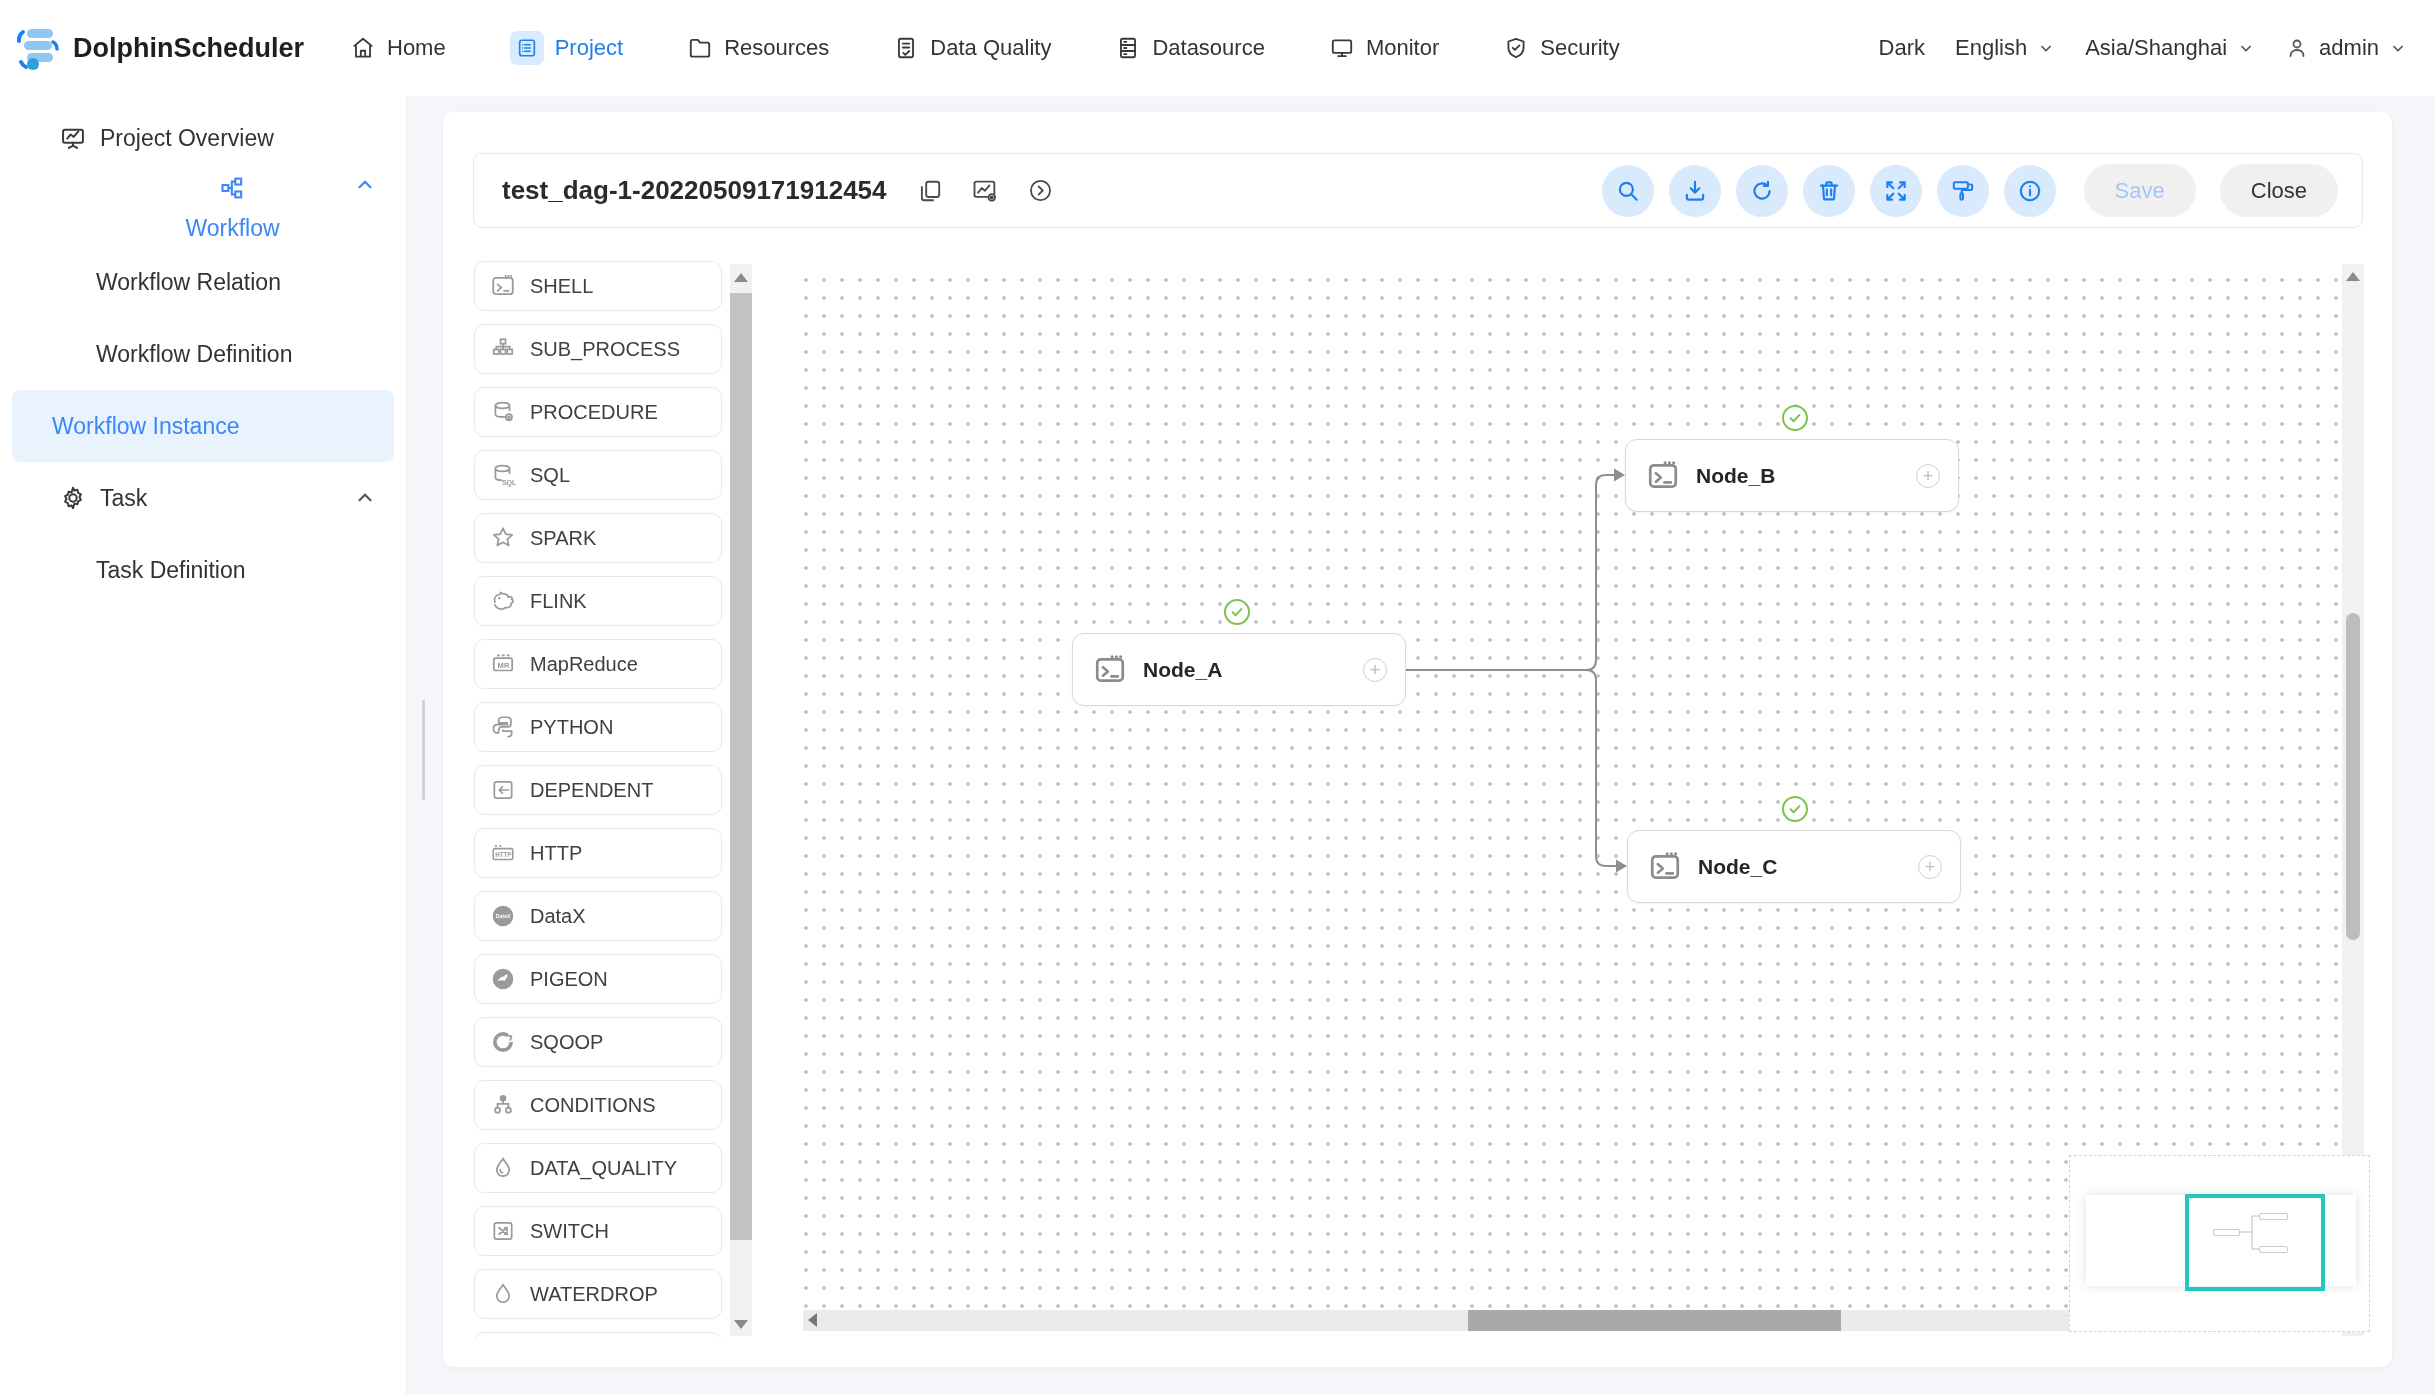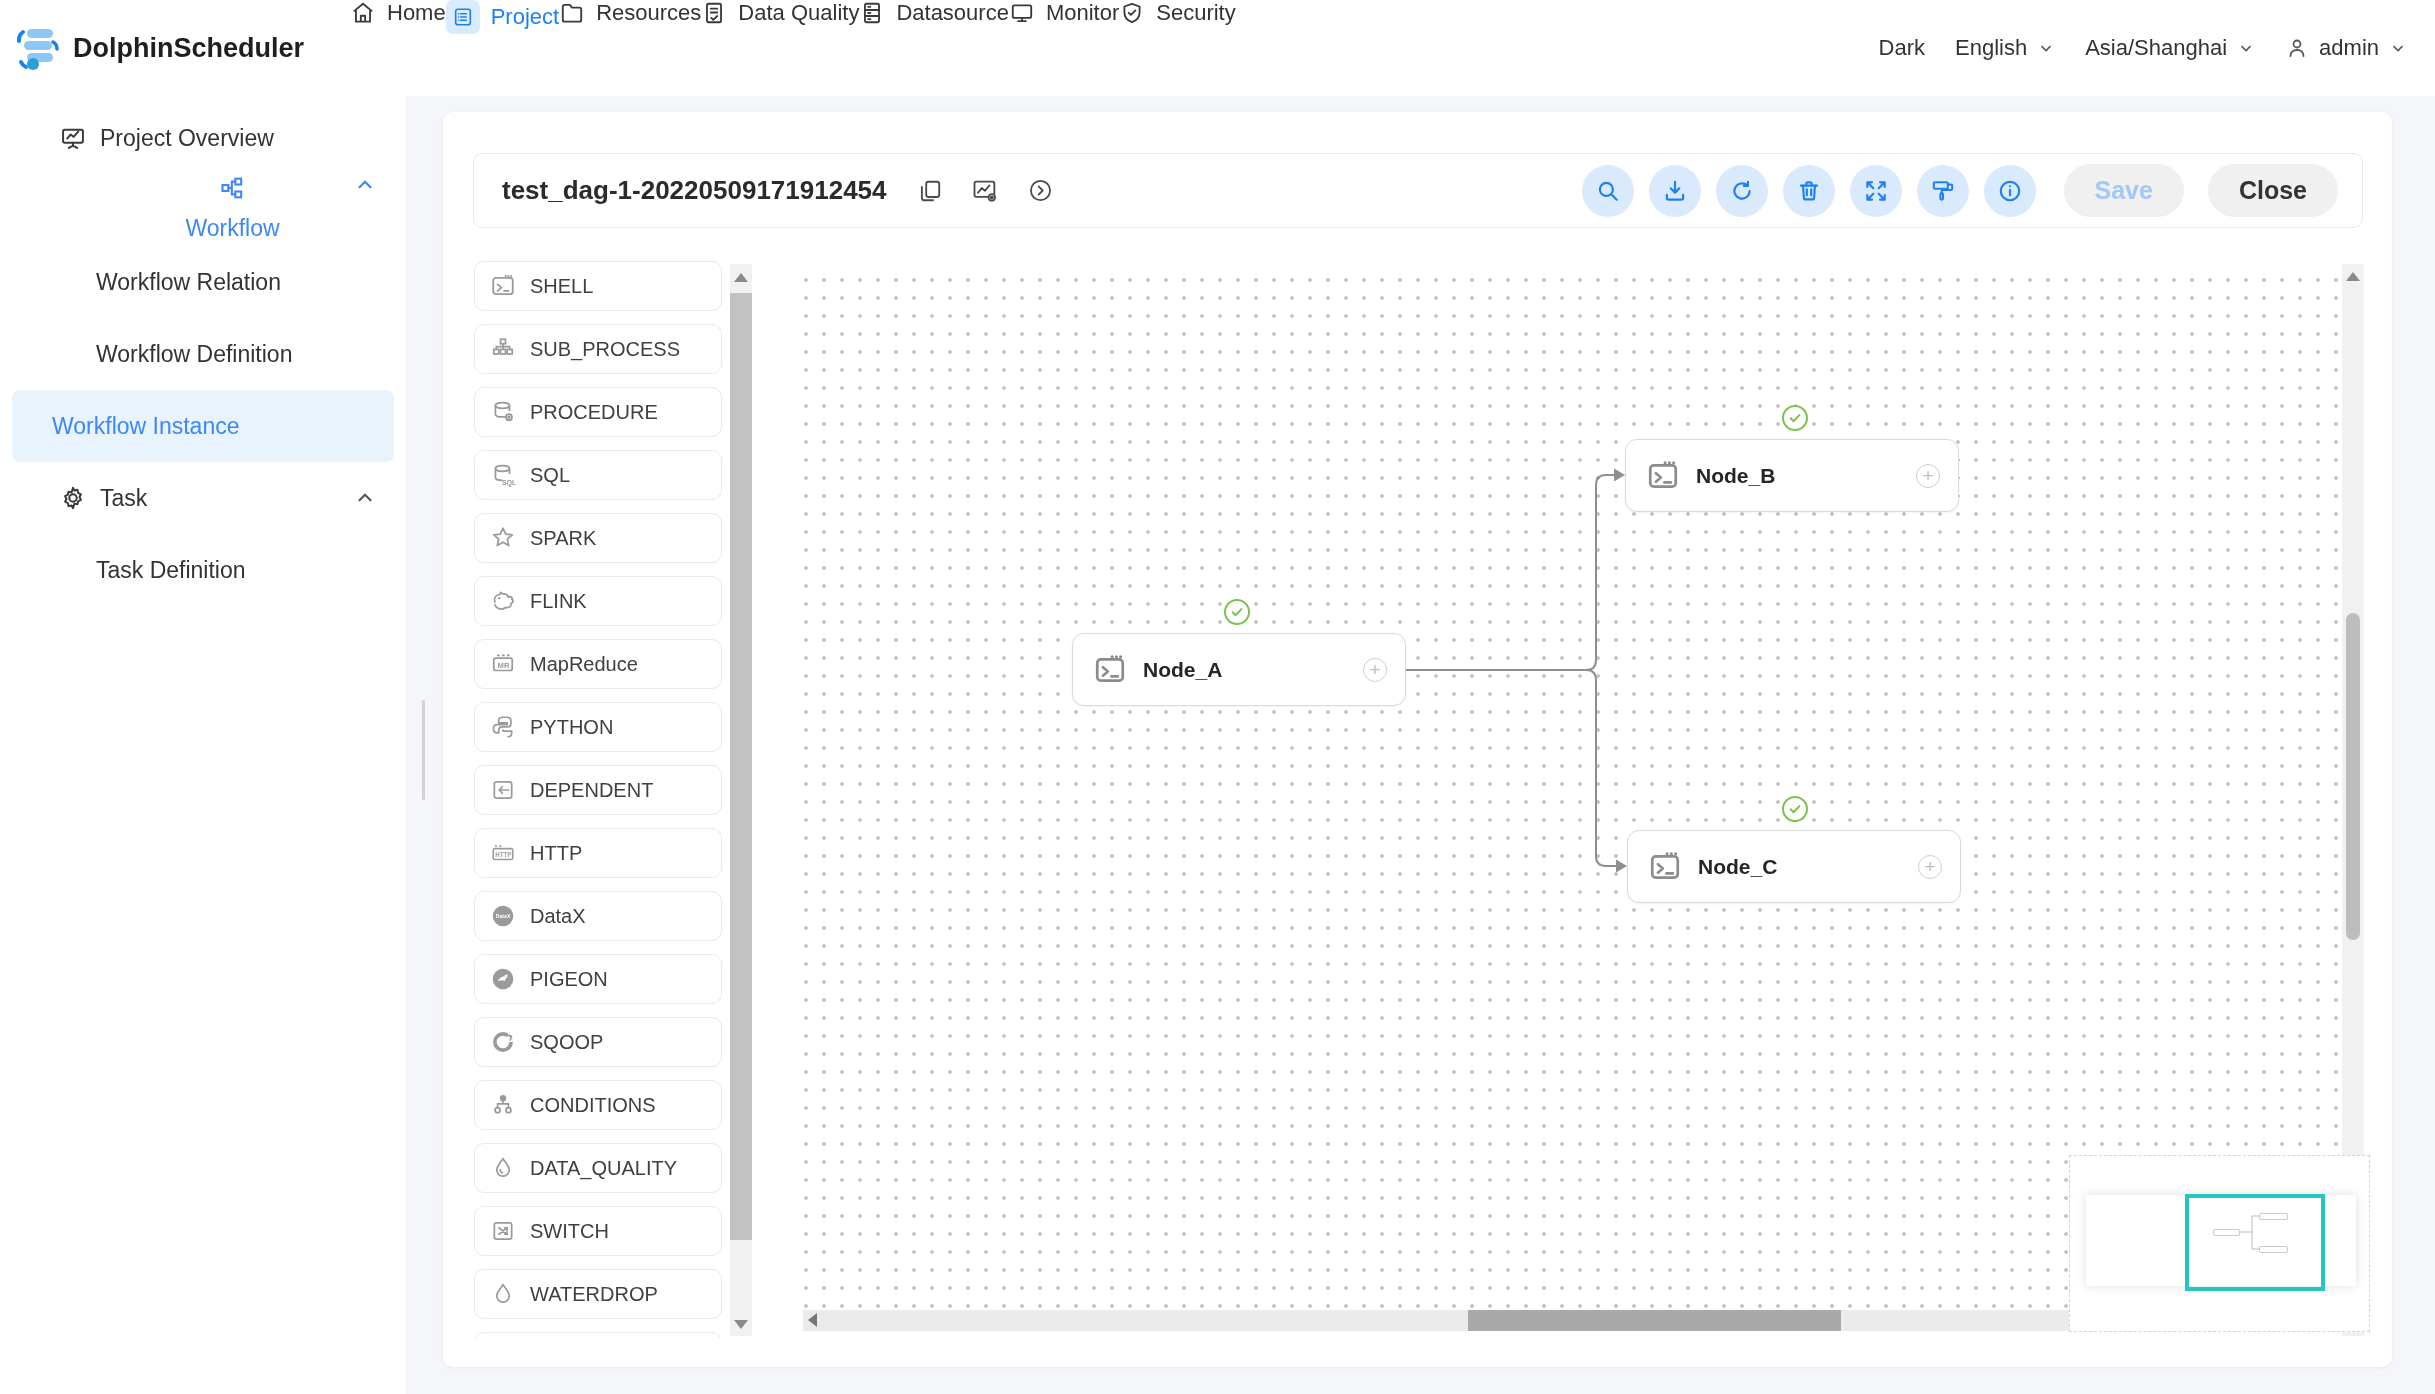--- a/index.html
+++ b/index.html
@@ -3,21 +3,21 @@
 <meta charset="utf-8">
 <style>
   * { margin:0; padding:0; box-sizing:border-box; }
   html,body { width:2435px; height:1394px; overflow:hidden; background:#fff;
               font-family:"Liberation Sans", sans-serif; color:#333; }
 
   
   .navbar { position:absolute; left:0; top:0; width:2435px; height:96px; background:#fff; z-index:30; }
   .brand { position:absolute; left:15px; top:0; height:96px; display:flex; align-items:center; gap:12px; }
   .brand-name { font-size:27px; font-weight:600; color:#1f1f1f; }
-  .nav-items { position:absolute; left:350px; top:0; height:96px; display:flex; align-items:flex-start; }
+  .nav-items { position:absolute; left:350px; top:0; height:96px; display:flex; align-items:center; gap:64px; }
   .nav-item { display:flex; align-items:center; gap:11px; font-size:22px; color:#333; cursor:pointer; }
   .nav-item.active { color:#1e80f0; }
   .proj-chip { width:34px; height:34px; background:#d9ecff; border-radius:7px; display:flex; align-items:center; justify-content:center; }
   .nav-right { position:absolute; right:28px; top:0; height:96px; display:flex; align-items:center; gap:30px; font-size:22px; }
   .nav-right .drop { display:flex; align-items:center; gap:10px; cursor:pointer; }
 
   
   .sidebar { position:absolute; left:0; top:96px; width:407px; bottom:0; background:#fff;
              border-right:1px solid #efefef; padding-top:6px; z-index:20; }
   .srow { height:72px; display:flex; align-items:center; padding-left:59px; gap:13px;
@@ -35,22 +35,22 @@
 
   
   .dag-header { position:absolute; left:30px; top:41px; width:1890px; height:75px; border:1px solid #e9e9e9;
                 border-radius:9px; display:flex; align-items:center; padding:0 24px 0 28px; background:#fff; }
   .dag-title { font-size:26px; font-weight:bold; color:#2b2b2b; }
   .title-icons { display:flex; align-items:center; gap:28px; margin-left:30px; }
   .tico { cursor:pointer; display:flex; }
   .spacer { flex:1; }
   .cbtn { width:52px; height:52px; border-radius:50%; background:#d9eafc; display:flex; align-items:center;
           justify-content:center; cursor:pointer; margin-left:15px; border:none; }
-  .pill { height:53px; border:none; border-radius:27px; background:#f0f0f0; font-size:25px; padding:0 31px;
-          cursor:pointer; font-family:inherit;font-weight:bold; }
+  .pill { height:53px; border:none; border-radius:27px; background:#f0f0f0; font-size:22px; padding:0 31px;
+          cursor:pointer; font-family:inherit; }
   .pill.save { color:#a2c8f7; margin-left:28px; }
   .pill.close { color:#333; margin-left:24px; }
 
   
   .task-panel { position:absolute; left:31px; top:149px; width:248px; height:1077px; overflow:hidden;
                 display:flex; flex-direction:column; gap:13px; }
   .task-item { flex:0 0 50px; border:1px solid #e9e9e9; border-radius:10px; background:#fff; display:flex;
                align-items:center; padding-left:15px; gap:14px; cursor:grab; }
   .task-item span.tlabel { font-size:20px; color:#404040; }
   .tscroll { position:absolute; left:287px; top:152px; width:22px; height:1072px; background:#f1f1f1; }

